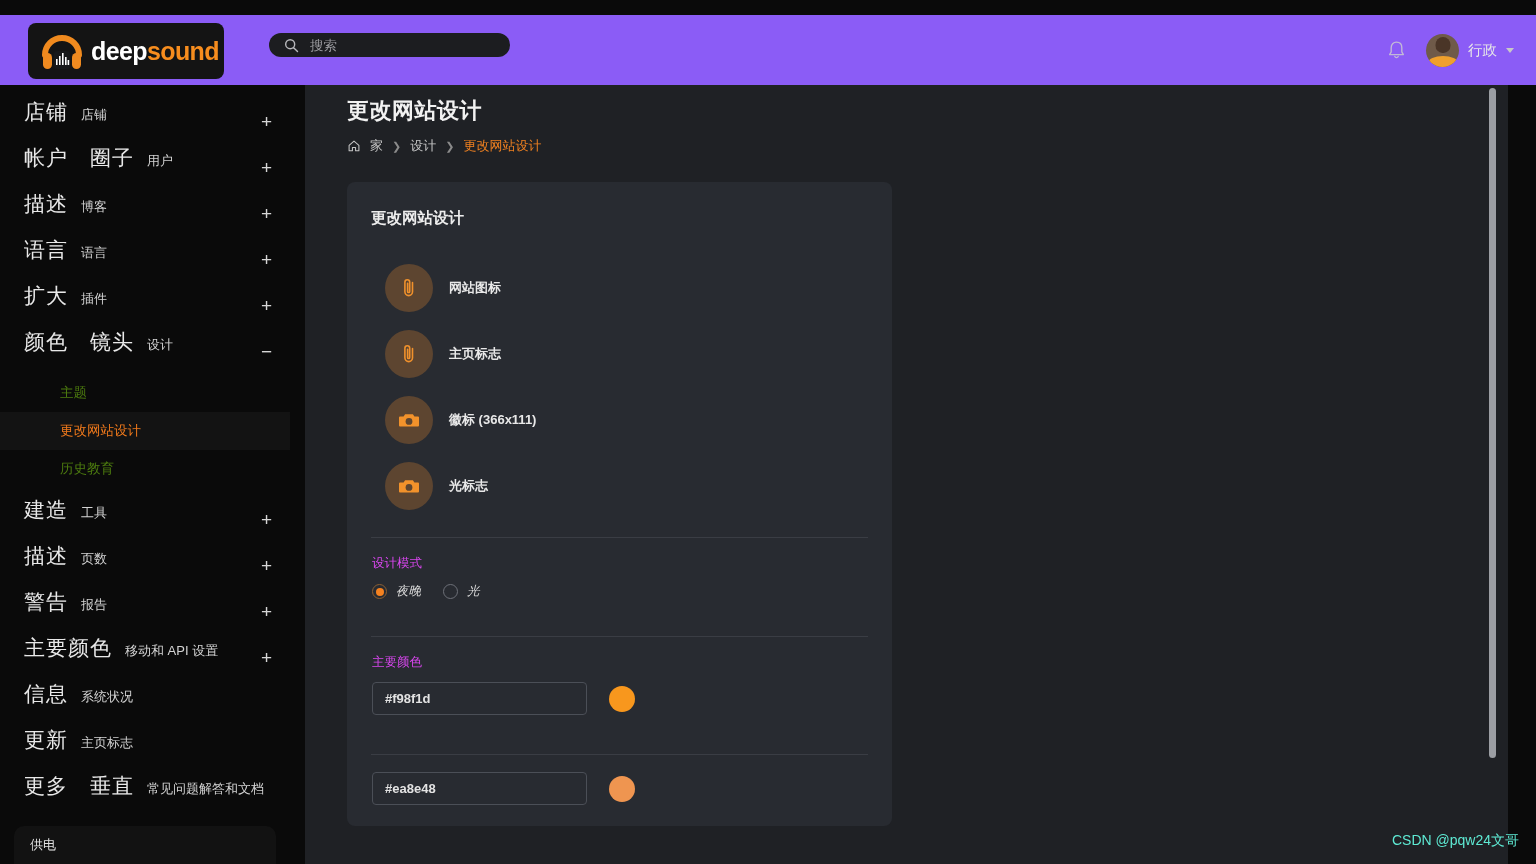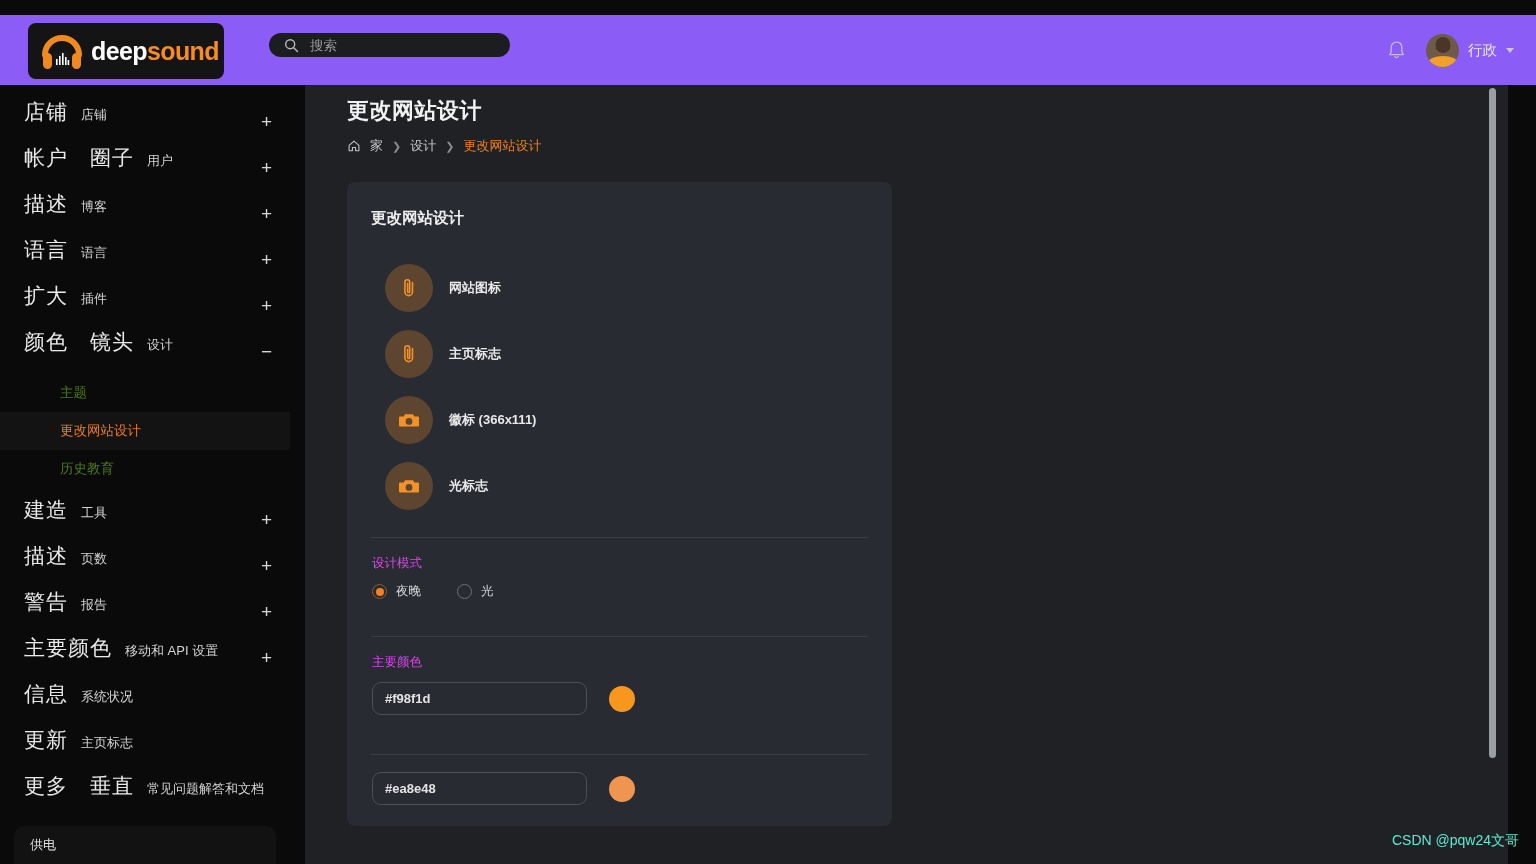--- a/index.html
+++ b/index.html
@@ -265,21 +265,21 @@
     margin: 18px 0 0 0;
   }
 
   .field-group { padding-top: 17px; padding-left: 1px; }
   .field-label {
     font-size: 12.5px;
     color: #d946ef;
     margin-bottom: 11px;
   }
 
-  .radio-set { display: flex; align-items: center; gap: 36px; padding-bottom: 18px; }
+  .radio-set { display: flex; align-items: center; gap: 22px; padding-bottom: 18px; font-style: italic; }
   .radio-item { display: flex; align-items: center; gap: 9px; cursor: pointer; }
   .radio-dot {
     width: 15px; height: 15px;
     border-radius: 50%;
     border: 1.5px solid #6d7078;
     display: flex; align-items: center; justify-content: center;
     flex: 0 0 15px;
   }
   .radio-dot.checked { border-color: #8a5f33; }
   .radio-dot.checked::after {
@@ -288,21 +288,21 @@
     border-radius: 50%;
     background: #f58220;
   }
   .radio-text { font-size: 12.5px; color: #dcdcdc; }
 
   .color-line { display: flex; align-items: center; gap: 22px; padding-bottom: 21px; }
   .color-input {
     width: 215px; height: 33px;
     background: #282b31;
     border: 1px solid #4b4f57;
-    border-radius: 9px;
+    border-radius: 4px;
     color: #e3e3e3;
     font-size: 13px;
     font-weight: bold;
     padding: 0 12px;
     font-family: inherit;
     outline: none;
   }
   .swatch {
     width: 26px; height: 26px;
     border-radius: 50%;

